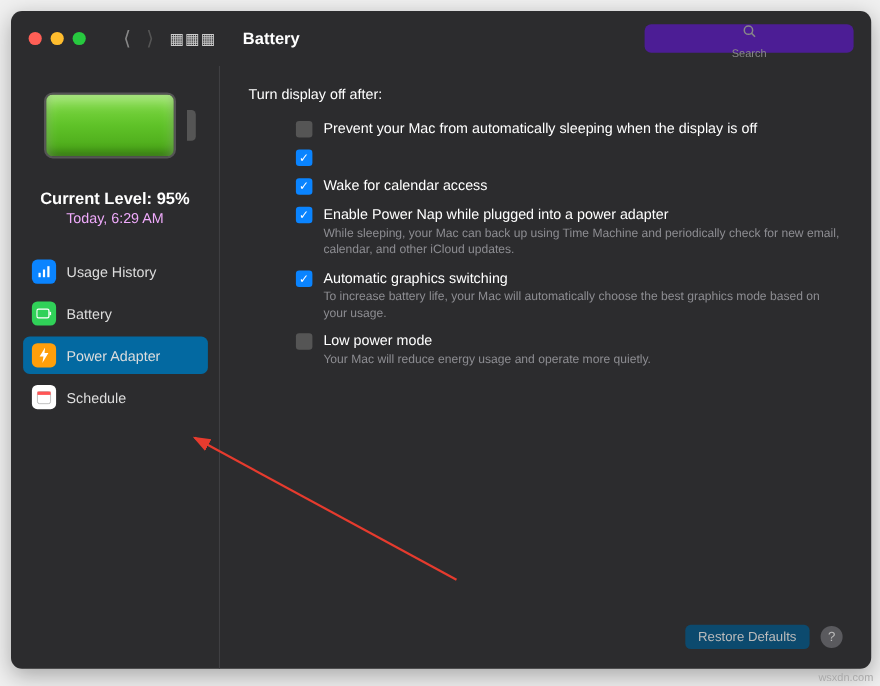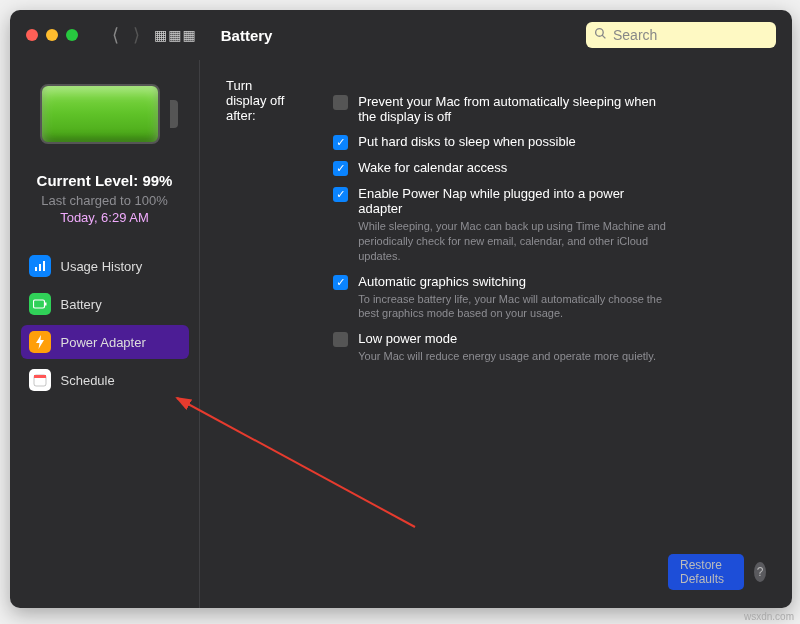--- a/index.html
+++ b/index.html
@@ -35,29 +35,30 @@
 .dot.red { background: #ff5f56; }
 .dot.yellow { background: #ffbd2e; }
 .dot.green { background: #27c93f; }
 .navbtns { display: flex; gap: 14px; margin-left: 24px; align-items: center; }
 .navbtn { color: #888; font-size: 18px; user-select: none; cursor: pointer; }
 .grid-icon { color: #ccc; font-size: 14px; letter-spacing: 1px; }
 .title { color: #fff; font-weight: 700; font-size: 15px; margin-left: 14px; }
 .searchbox {
   margin-left: auto;
   width: 190px;
-  background: #fef9c3;
+  background: #4c1d95;
   border-radius: 6px;
   height: 26px;
   display: flex;
   align-items: center;
   padding: 0 8px;
   color: #888;
-  font-size: 14px;
+  font-size: 10px;
   gap: 6px;
+  flex-direction: column;
 }
 .body { display: flex; flex: 1; min-height: 0; }
 .sidebar {
   width: 190px;
   border-right: 1px solid #3f3f42;
   display: flex;
   flex-direction: column;
   align-items: center;
   padding-top: 24px;
 }
@@ -86,27 +87,27 @@
 .level-info { text-align: center; margin-top: 28px; color: #fff; }
 .level-info .cur { font-weight: 700; font-size: 15px; }
 .level-info .sub1 { color: #8d8d92; font-size: 13px; margin-top: 4px; }
 .level-info .sub2 { color: #f0abfc; font-size: 13px; margin-top: 2px; }
 .nav { width: 168px; margin-top: 24px; display: flex; flex-direction: column; gap: 4px; }
 .nav-item {
   display: flex; align-items: center; gap: 10px;
   padding: 6px 8px; border-radius: 6px;
   color: #ddd; font-size: 13px; cursor: pointer;
 }
-.nav-item.selected { background: #4c1d95; }
+.nav-item.selected { background: #0369a1; }
 .nav-ico { width: 22px; height: 22px; border-radius: 5px; display: flex; align-items: center; justify-content: center; font-size: 13px; }
 .ico-usage { background: #0a84ff; color:#fff; }
 .ico-batt { background: #30d158; color:#fff; }
 .ico-power { background: #ff9f0a; color:#fff; }
 .ico-sched { background: #fff; color:#444; }
-.main { flex: 1; padding: 18px 26px 0 26px; color: #ddd; position: relative; display:flex; }
+.main { flex: 1; padding: 18px 26px 0 26px; color: #ddd; position: relative; display:flex; flex-direction:column; }
 .slider-label { color: #fff; font-size: 13px; }
 .slider-wrap { margin-top: 8px; }
 .slider-track {
   position: relative; height: 18px; width: 100%;
 }
 .slider-line { position:absolute; top:8px; left:0; right:0; height:3px; background:#555; border-radius:2px; }
 .slider-tick { position:absolute; top:4px; width:1px; height:10px; background:#666; }
 .slider-thumb {
   position:absolute; top:0; width:10px; height:18px; background:#bbb; border-radius:3px;
   border: 1px solid #777; left: 20%; transform: translateX(-5px);
@@ -119,21 +120,21 @@
 .chk {
   width:15px; height:15px; border-radius:3px; flex-shrink:0; margin-top:1px;
   display:flex; align-items:center; justify-content:center; font-size:11px; color:#fff;
 }
 .chk.on { background:#0a84ff; }
 .chk.off { background:#555; }
 .opt-content { flex:1; }
 .opt-title { color:#fff; font-size:13px; }
 .opt-desc { color:#8d8d92; font-size:11px; margin-top:3px; line-height:1.35; }
 .footer { margin-top:auto; display:flex; justify-content:flex-end; gap:10px; padding: 18px 0 18px 0; align-items:center; }
-.btn-restore { background:#1d4ed8; color:#bbb; font-size:12px; padding:4px 12px; border-radius:5px; cursor:pointer; }
+.btn-restore { background:#0c4a6e; color:#bbb; font-size:12px; padding:4px 12px; border-radius:5px; cursor:pointer; }
 .btn-help { width:20px; height:20px; border-radius:50%; background:#5a5a5e; color:#bbb; font-size:12px; display:flex;align-items:center;justify-content:center; cursor:pointer; }
 .arrow { position:absolute; pointer-events:none; }
 .watermark { position:absolute; right:6px; bottom:2px; font-size:10px; color:#aaa;margin-left:15px; }
 </style>
 </head>
 <body>
 
 <div class="window">
   <div class="titlebar">
     <div class="traffic">
@@ -158,22 +159,21 @@
     </div>
   </div>
 
   <div class="body">
     <div class="sidebar">
       <div class="battery-large">
         <div class="battery-body"></div>
         <div class="battery-cap"></div>
       </div>
       <div class="level-info">
-        <div class="cur">Current Level: 99%</div>
-        <div class="sub1">Last charged to 100%</div>
+        <div class="cur">Current Level: 95%</div>
         <div class="sub2">Today, 6:29 AM</div>
       </div>
       <div class="nav">
         <div class="nav-item">
           <div class="nav-ico ico-usage">
             <svg width="12" height="12" viewBox="0 0 12 12">
                 <rect x="1" y="7" width="2" height="4" fill="#fff"></rect>
                 <rect x="5" y="4" width="2" height="7" fill="#fff"></rect>
                 <rect x="9" y="1" width="2" height="10" fill="#fff"></rect>
               </svg>
@@ -214,23 +214,20 @@
 
       <div class="options">
         <div class="opt-row">
           <div class="chk off"></div>
           <div class="opt-content">
             <div class="opt-title">Prevent your Mac from automatically sleeping when the display is off</div>
           </div>
         </div>
         <div class="opt-row">
           <div class="chk on">✓</div>
-          <div class="opt-content">
-            <div class="opt-title">Put hard disks to sleep when possible</div>
-          </div>
         </div>
         <div class="opt-row">
           <div class="chk on">✓</div>
           <div class="opt-content">
             <div class="opt-title">Wake for calendar access</div>
           </div>
         </div>
         <div class="opt-row">
           <div class="chk on">✓</div>
           <div class="opt-content">

